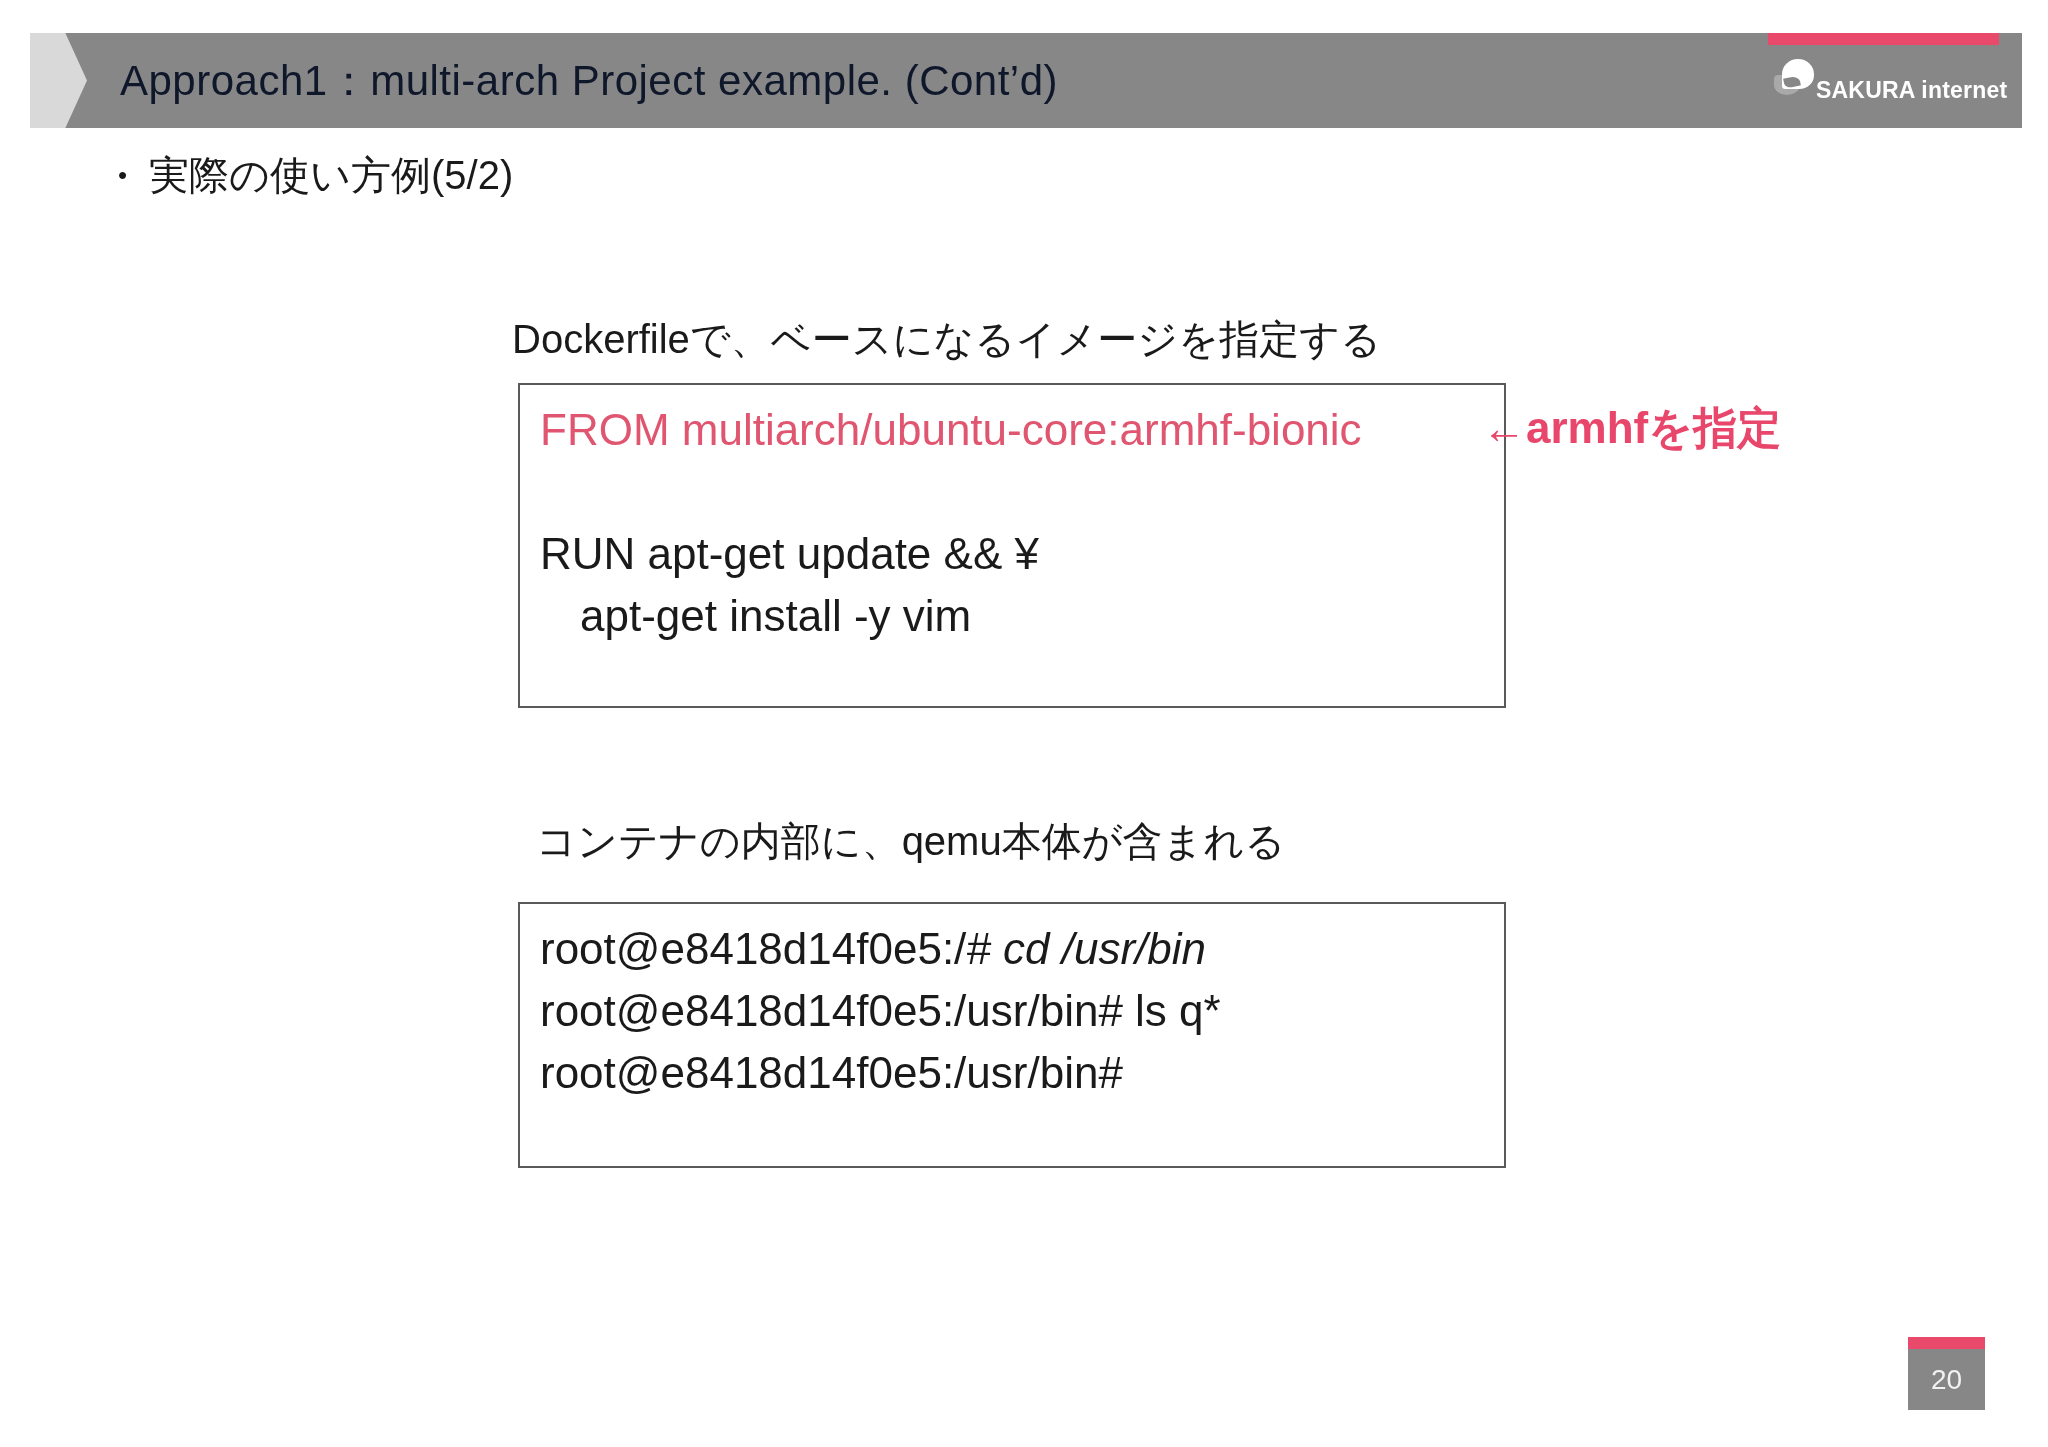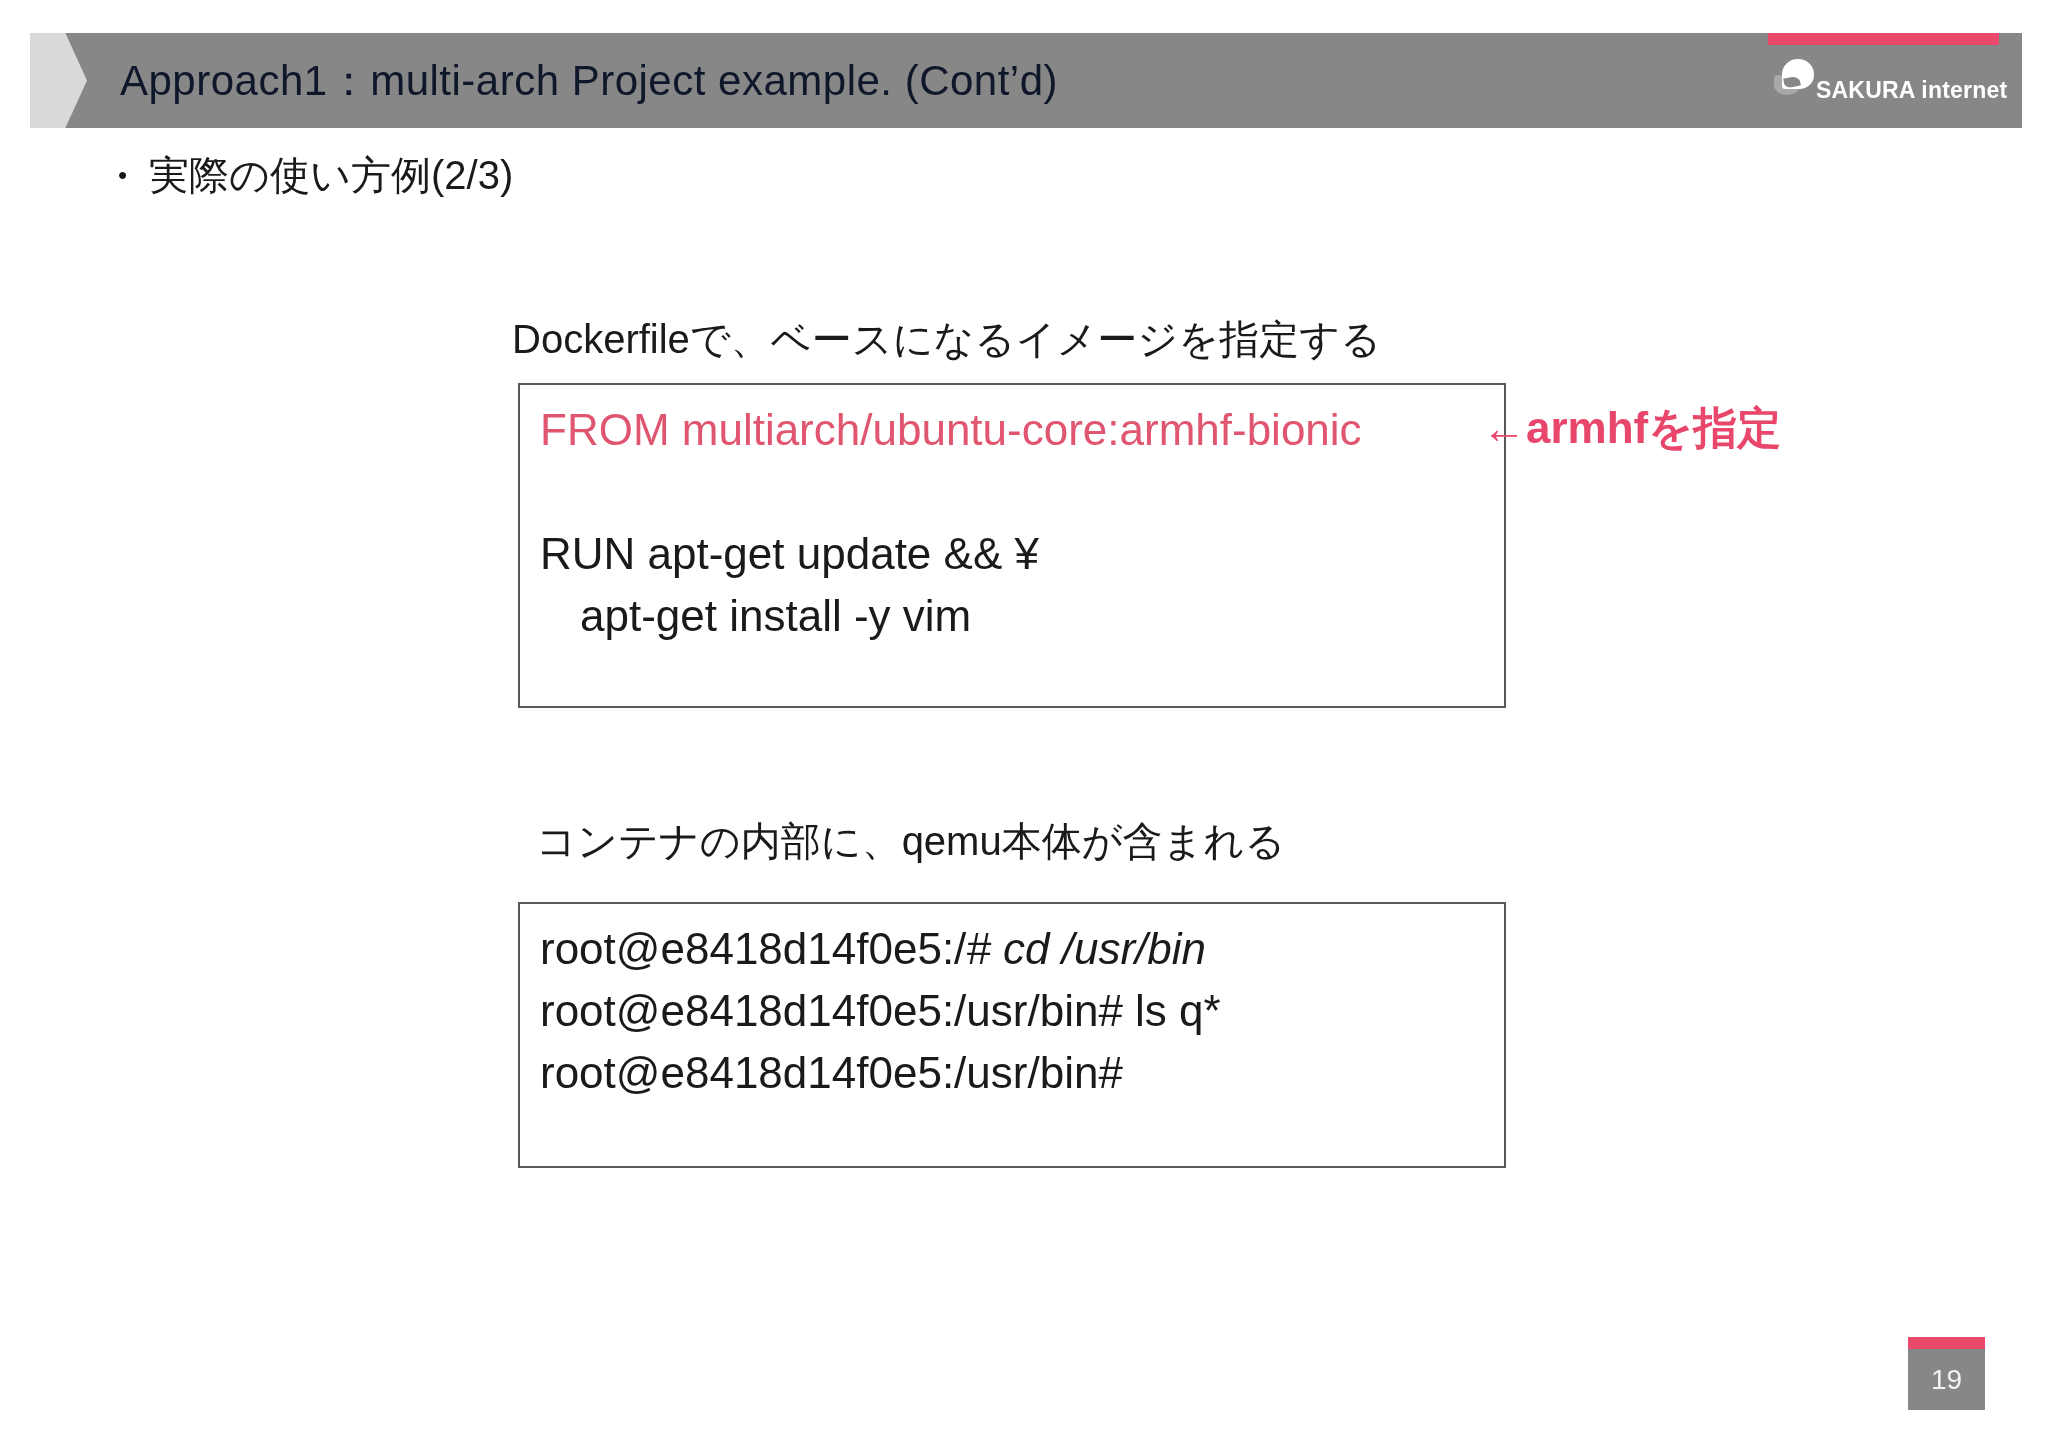--- a/index.html
+++ b/index.html
@@ -126,21 +126,21 @@
         <div class="petal-gray"></div>
         <div class="dome-white"></div>
         <div class="notch"></div>
       </div>
       <div class="logo-text">SAKURA internet</div>
     </div>
   </div>
 
   <div class="bullet-line">
     <span class="bullet-marker">•</span>
-    <span>実際の使い方例(2/3)</span>
+    <span>実際の使い方例(5/2)</span>
   </div>
 
   <div class="section-heading heading-1">Dockerfileで、ベースになるイメージを指定する</div>
 
   <div class="code-box box-1">
     <div class="code-line pink">FROM multiarch/ubuntu-core:armhf-bionic</div>
     <div class="code-line"></div>
     <div class="code-line">RUN apt-get update &amp;&amp; ¥</div>
     <div class="code-line indented">apt-get install -y vim</div>
   </div>
@@ -150,16 +150,16 @@
   <div class="section-heading heading-2">コンテナの内部に、qemu本体が含まれる</div>
 
   <div class="code-box box-2">
     <div class="code-line"><span>root@e8418d14f0e5:/</span><span class="italic"># cd /usr/bin</span></div>
     <div class="code-line">root@e8418d14f0e5:/usr/bin# ls q*</div>
     <div class="code-line">root@e8418d14f0e5:/usr/bin#</div>
   </div>
 
   <div class="page-badge">
     <div class="page-badge-strip"></div>
-    <div class="page-number">19</div>
+    <div class="page-number">20</div>
   </div>
 
 </div>
 
 </body></html>

